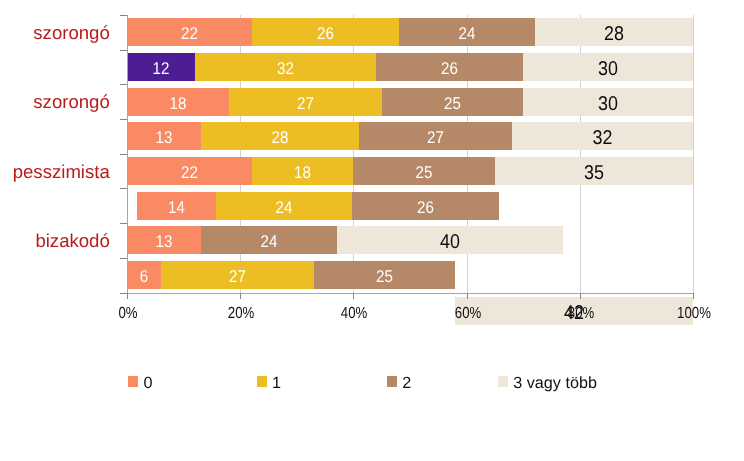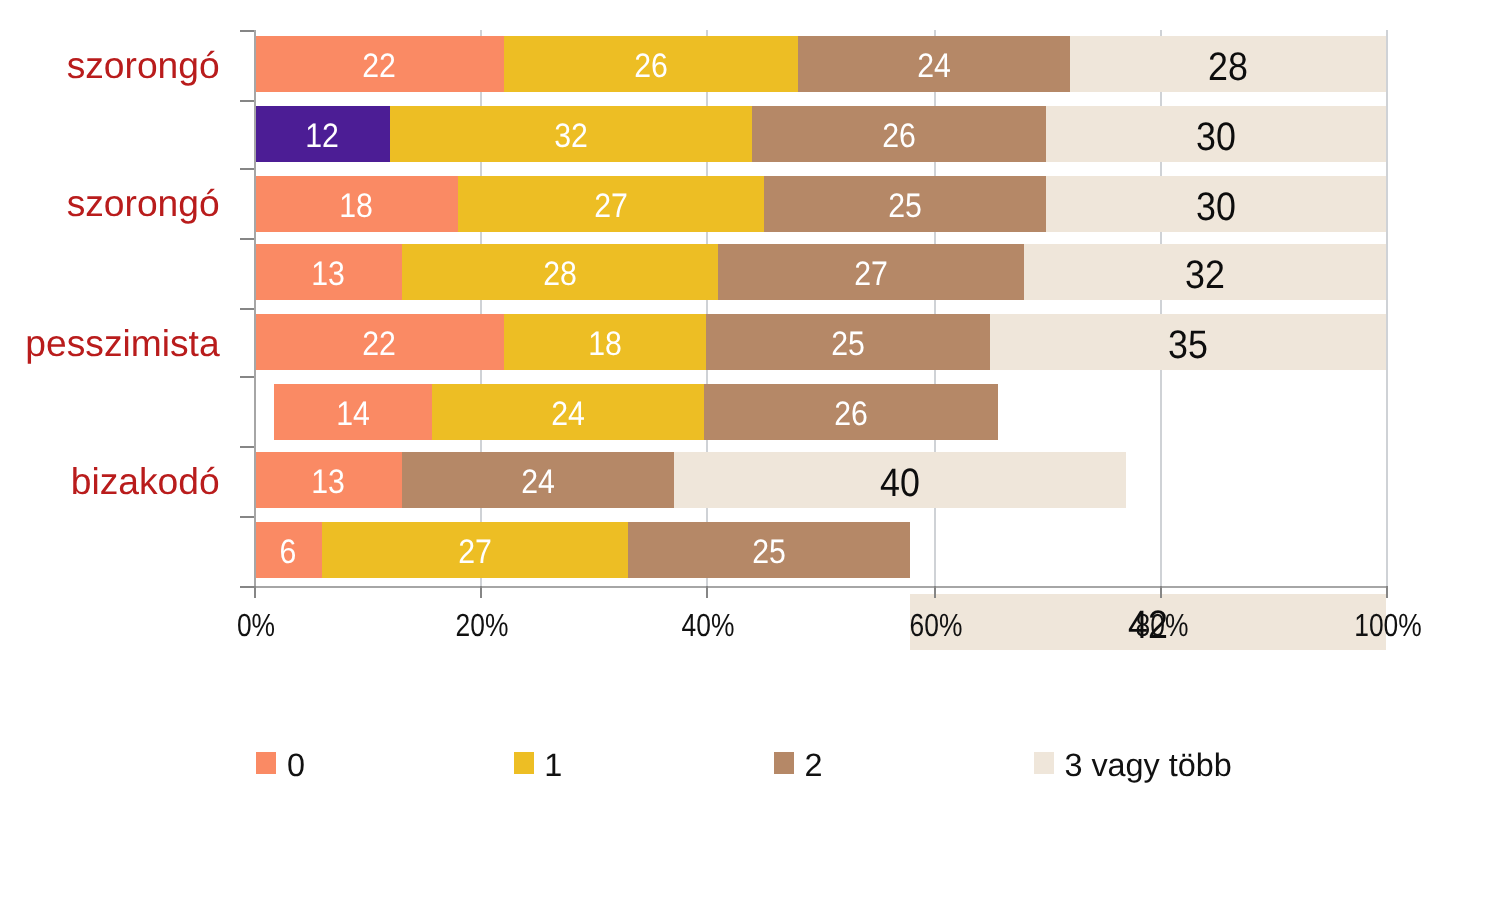--- a/index.html
+++ b/index.html
@@ -189,18 +189,18 @@
         <span class="legtext">0</span>
       </div>
       <div class="legitem" style="left: 256.9px;">
         <div class="swatch" style="background: rgb(237, 190, 36);"></div>
         <span class="legtext">1</span>
       </div>
       <div class="legitem" style="left: 387px;">
         <div class="swatch" style="background: rgb(181, 136, 103);"></div>
         <span class="legtext">2</span>
       </div>
-      <div class="legitem" style="left: 517px;">
+      <div class="legitem" style="left: 498px;">
         <div class="swatch" style="background: rgb(239, 230, 218);"></div>
         <span class="legtext">3 vagy több</span>
       </div>
     </div>
 </div>
 
 </body></html>

